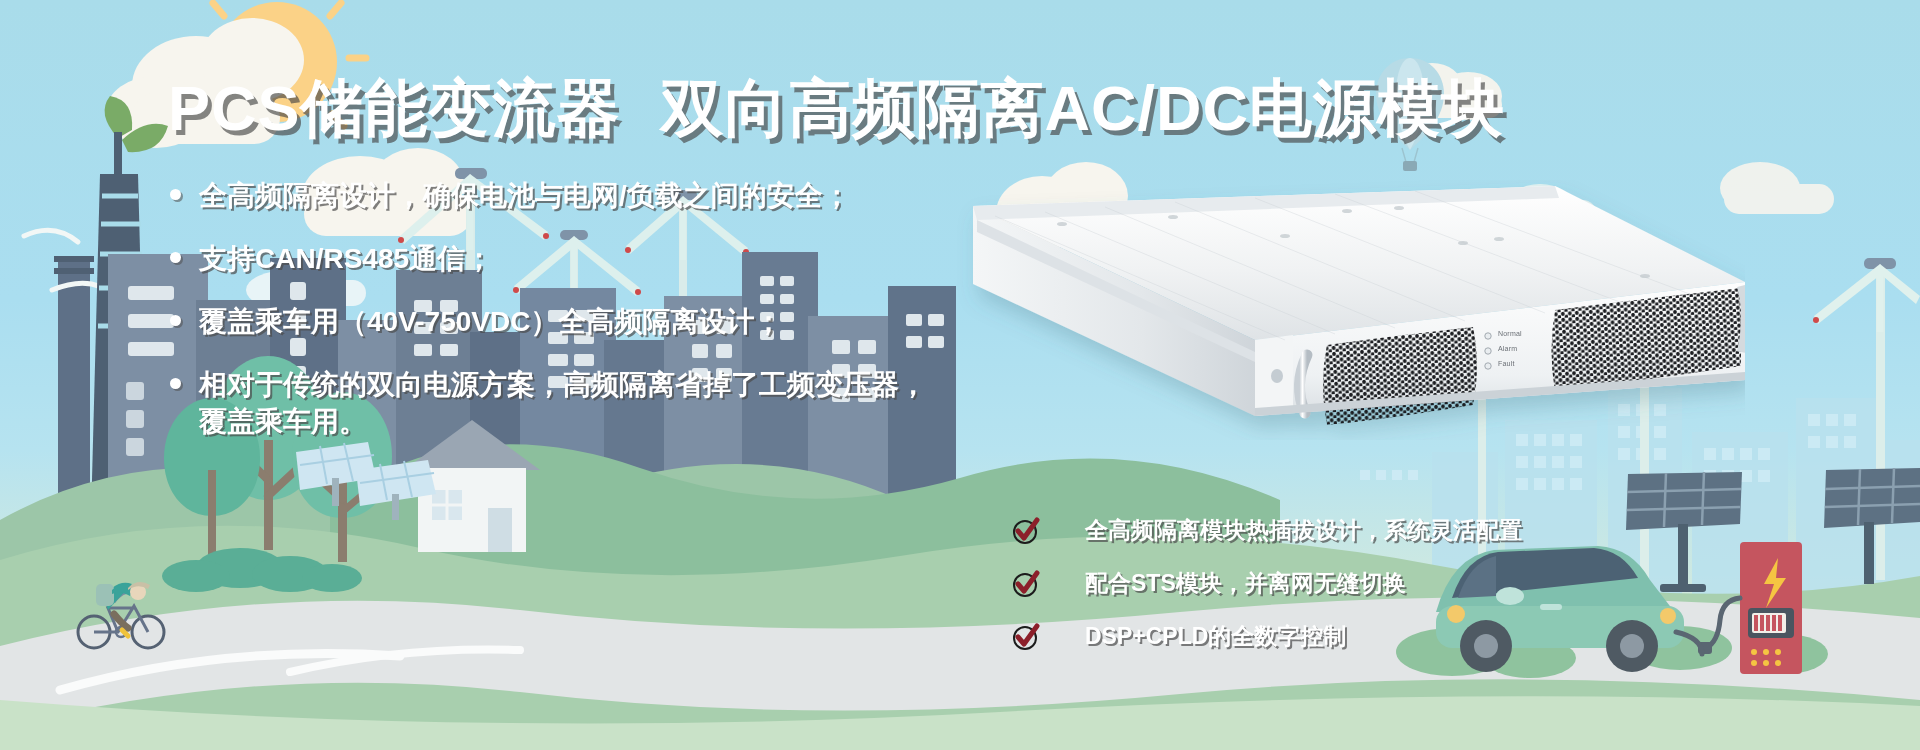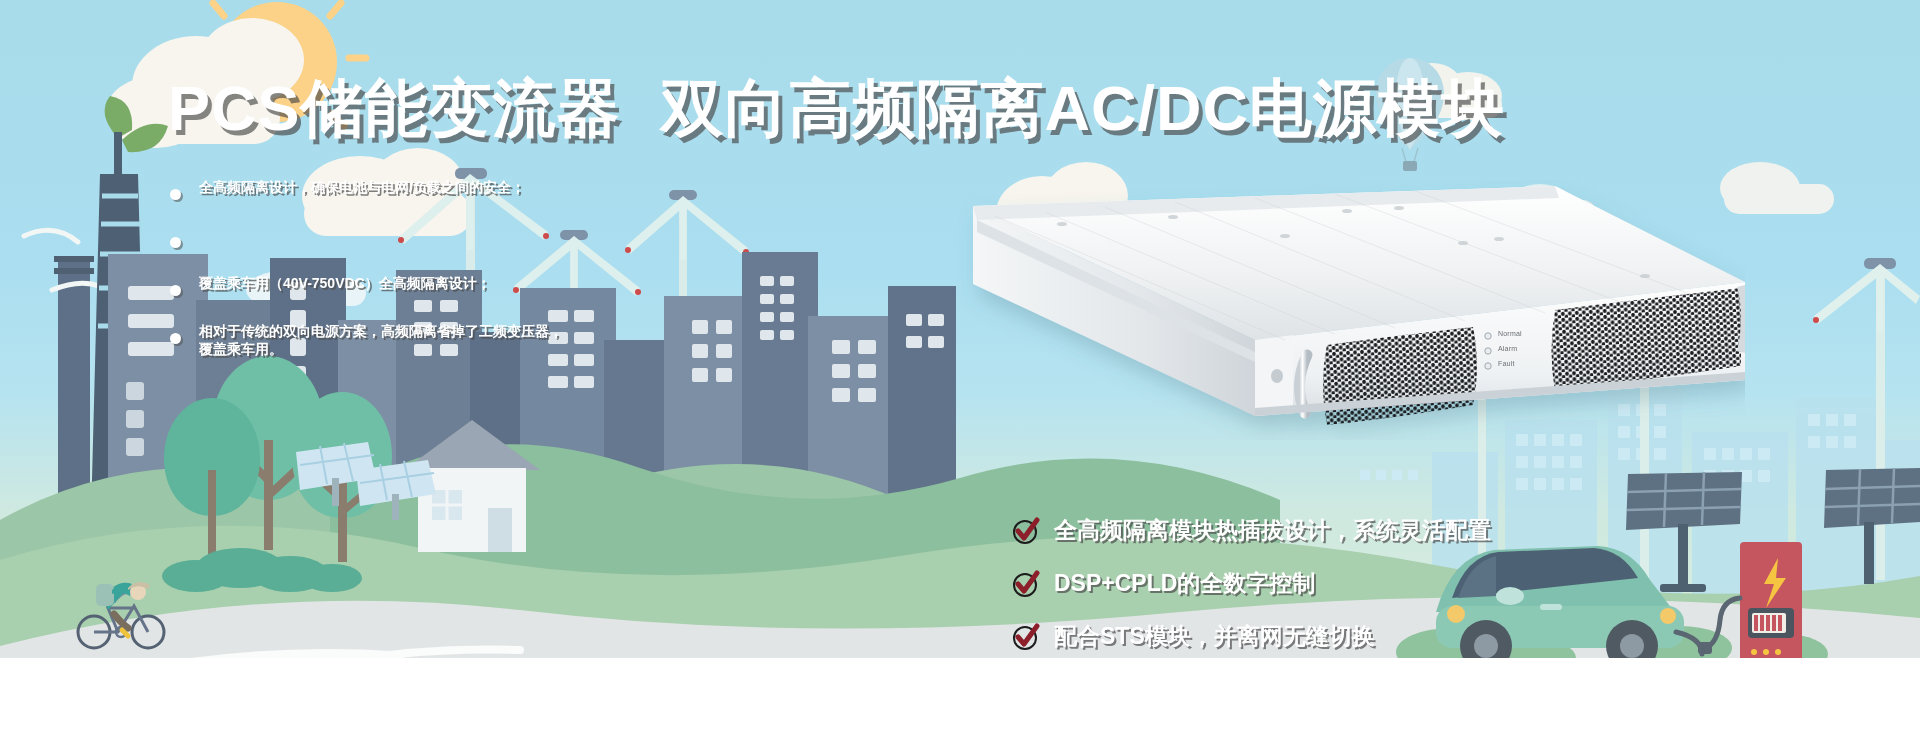--- a/index.html
+++ b/index.html
@@ -1,43 +1,43 @@
 <!DOCTYPE html>
 <html><head>
 <meta charset="utf-8">
 <style>
   html,body{margin:0;padding:0;background:#fff;}
   body{font-family:"Liberation Sans","DejaVu Sans",sans-serif;}
   #banner{
-    position:relative;width:1920px;height:658px;overflow:hidden;
+    position:relative;width:1920px;height:750px;overflow:hidden;
     background:linear-gradient(180deg,#a9dcea 0%,#aadef0 40%,#b6e3f0 60%,#cfe9e0 78%,#d8ecdd 100%);
   }
   .layer{position:absolute;left:0;top:0;width:1920px;height:750px;pointer-events:none;}
 
   
   .title{
     position:absolute;left:168px;top:66px;
     font-size:63px;font-weight:bold;letter-spacing:1px;color:#ffffff;
     text-shadow:4px 5px 0 rgba(70,70,70,.65);
     white-space:nowrap;font-family:"Liberation Sans","DejaVu Sans",sans-serif;
   }
   .title .gap{display:inline-block;width:40px;}
   .bullets{position:absolute;left:170px;top:178px;}
   .bullet{display:flex;align-items:flex-start;margin-bottom:26px;}
   .dot{
     width:11px;height:11px;border-radius:50%;background:#ffffff;
     box-shadow:2px 2px 0 rgba(80,80,80,.55);
     margin-top:11px;margin-right:18px;flex:0 0 auto;
   }
   .btxt{
-    font-size:14px;font-weight:bold;color:#ffffff;line-height:1.32;
+    font-size:28px;font-weight:bold;color:#ffffff;line-height:1.32;
     text-shadow:2px 2px 0 rgba(75,75,75,.7);white-space:pre-line;
   }
   .checks{position:absolute;left:1012px;top:515px;}
-  .chk-row{display:flex;align-items:center;margin-bottom:22px;}
+  .chk-row{display:flex;align-items:center;margin-bottom:22px;gap:31px;}
   .chk{position:relative;width:28px;height:28px;margin-right:14px;flex:0 0 auto;}
   .chk svg{display:block;}
   .ctxt{
     font-size:23px;font-weight:bold;color:#ffffff;
     text-shadow:2px 2px 0 rgba(75,75,75,.7);white-space:nowrap;
   }
 
   
   #device{position:absolute;left:955px;top:180px;width:790px;height:260px;}
   .ledlab{
@@ -544,20 +544,21 @@
     <span>PCS储能变流器</span><span class="gap"></span><span>双向高频隔离AC/DC电源模块</span>
   </div>
 
   <div class="bullets">
     <div class="bullet">
       <span class="dot"></span>
       <span class="btxt">全高频隔离设计，确保电池与电网/负载之间的安全；</span>
     </div>
     <div class="bullet">
       <span class="dot"></span>
+      <span class="btxt">支持CAN/RS485通信；</span>
     </div>
     <div class="bullet">
       <span class="dot"></span>
       <span class="btxt">覆盖乘车用（40V-750VDC）全高频隔离设计；</span>
     </div>
     <div class="bullet">
       <span class="dot"></span>
       <span class="btxt">相对于传统的双向电源方案，高频隔离省掉了工频变压器，
 覆盖乘车用。</span>
     </div>
@@ -573,26 +574,26 @@
       </span>
       <span class="ctxt">全高频隔离模块热插拔设计，系统灵活配置</span>
     </div>
     <div class="chk-row">
       <span class="chk">
         <svg width="28" height="28" viewBox="0 0 28 28">
           <circle cx="13" cy="15" r="11" fill="none" stroke="#1c1c1c" stroke-width="2"></circle>
           <path d="M6 14 L12 21 L25 3" fill="none" stroke="#8c1f2a" stroke-width="5" stroke-linecap="round" stroke-linejoin="round"></path>
         </svg>
       </span>
-      <span class="ctxt">DSP+CPLD的全数字控制</span>
+      <span class="ctxt">配合STS模块，并离网无缝切换</span>
     </div>
     <div class="chk-row">
       <span class="chk">
         <svg width="28" height="28" viewBox="0 0 28 28">
           <circle cx="13" cy="15" r="11" fill="none" stroke="#1c1c1c" stroke-width="2"></circle>
           <path d="M6 14 L12 21 L25 3" fill="none" stroke="#8c1f2a" stroke-width="5" stroke-linecap="round" stroke-linejoin="round"></path>
         </svg>
       </span>
-      <span class="ctxt">配合STS模块，并离网无缝切换</span>
+      <span class="ctxt">DSP+CPLD的全数字控制</span>
     </div>
   </div>
 
 </div>
 
 </body></html>

